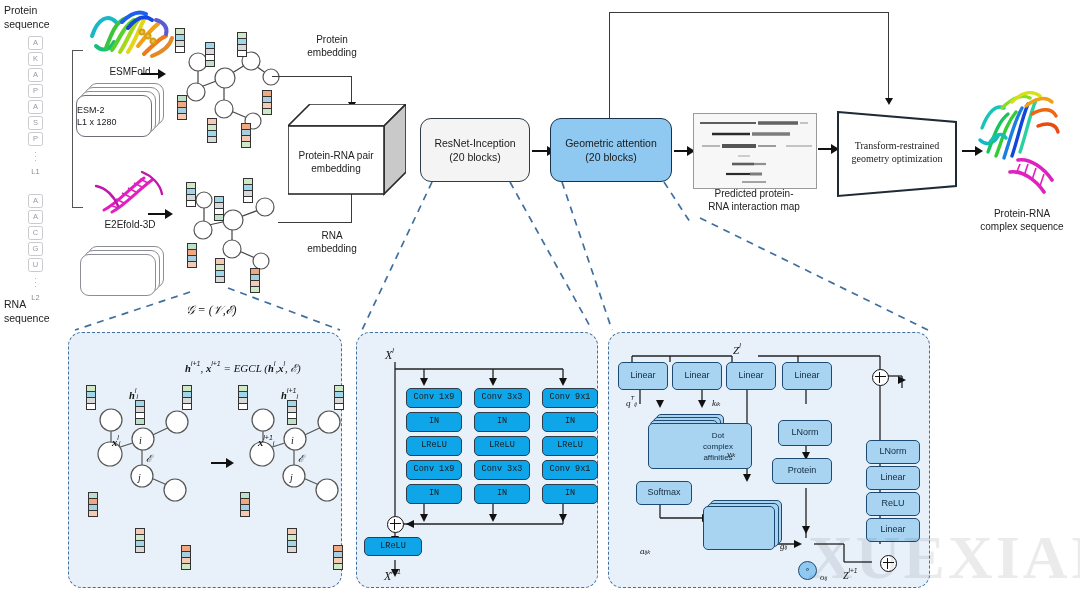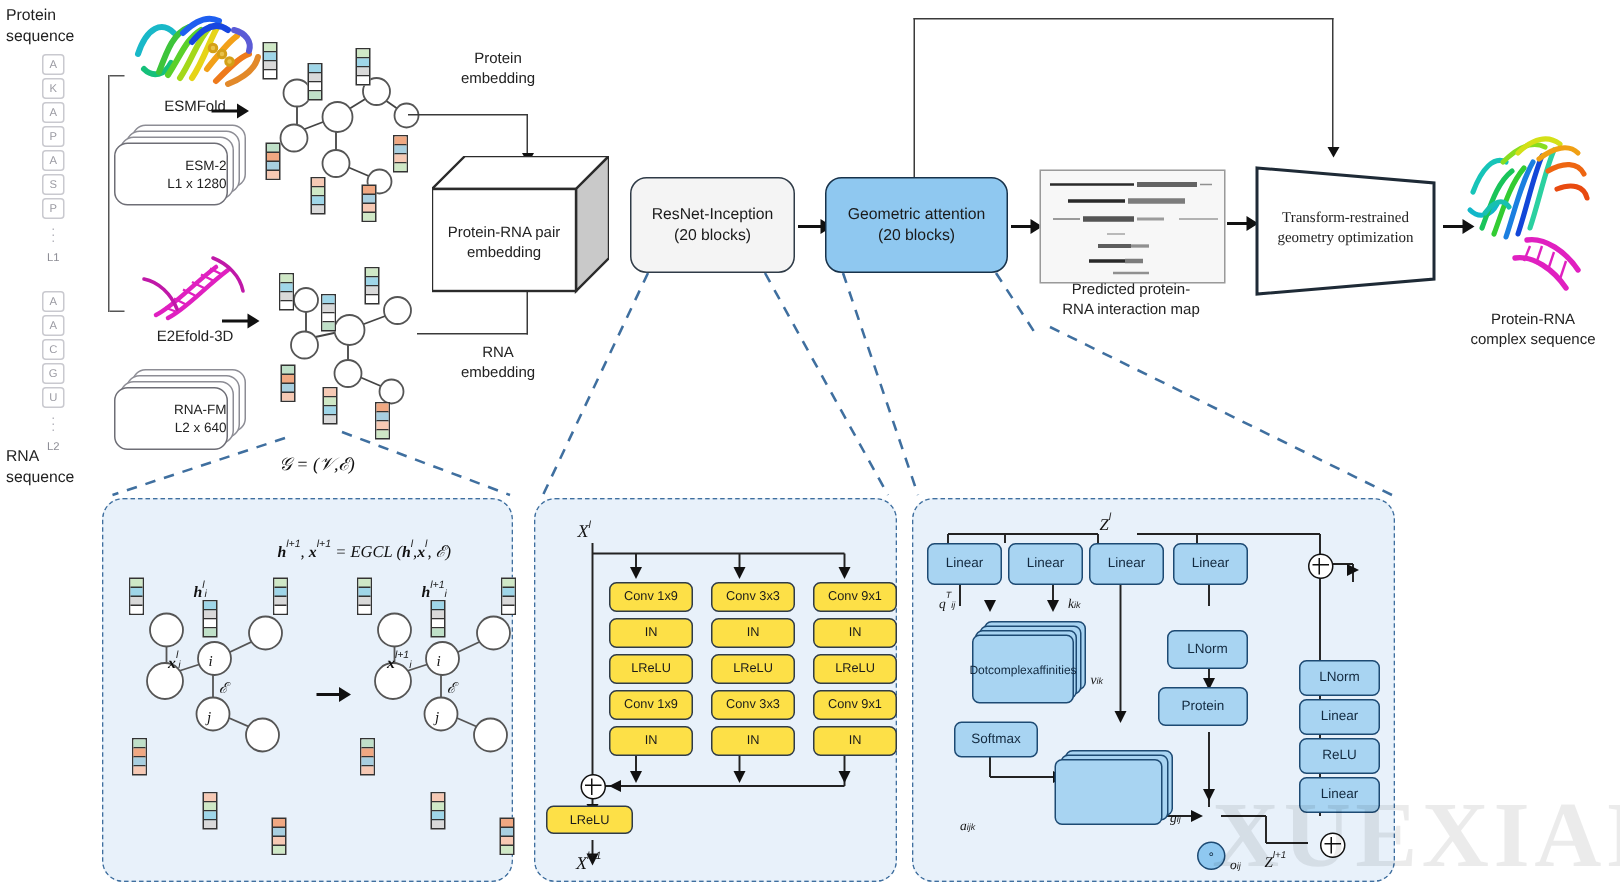--- a/index.html
+++ b/index.html
@@ -27,21 +27,21 @@
 
   
   .stack{position:absolute;width:88px;height:54px;}
   .stack .sh{position:absolute;width:74px;height:40px;border:1.1px solid #8d8d95;
              border-radius:9px;background:#fff;}
   .stack .sh1{right:0;top:0;}
   .stack .sh2{right:4px;top:4px;}
   .stack .sh3{right:8px;top:8px;}
   .stack .front{position:absolute;left:0;bottom:0;width:74px;height:40px;
                 border:1.3px solid #6e6e76;border-radius:9px;background:#fff;
-                display:flex;flex-direction:column;align-items:flex-end;justify-content:center;}
+                display:flex;flex-direction:column;align-items:flex-start;justify-content:center;}
   .stack .front div{font-size:9px;line-height:12px;color:#222;}
 
   
   .box3d{position:absolute;}
 
   
   .proc{position:absolute;border-radius:11px;display:flex;flex-direction:column;
         align-items:center;justify-content:center;font-size:10.5px;line-height:14px;}
   .proc.grey{background:#f4f4f4;border:1.6px solid #2f3b47;}
   .proc.blue{background:#8fc8f0;border:1.6px solid #18324a;}
@@ -60,21 +60,21 @@
         border-top:5px solid transparent;border-bottom:5px solid transparent;
         border-left:8px solid #111;}
 
   
   .panel{position:absolute;background:#e8f1fa;border:1.7px dashed #3f6f9f;
          border-radius:14px;}
 
   
   .blk{position:absolute;border-radius:5px;font-size:8.5px;line-height:16px;
        text-align:center;}
-  .blk.g{background:#fde047;border:1.2px solid #2f3b47;color:#1a1a1a;}
+  .blk.g{background:#0ea5e9;border:1.2px solid #2f3b47;color:#1a1a1a;font-family:Liberation Mono, monospace;}
   .blk.b{background:#a8d4f2;border:1.2px solid #1d4a73;color:#12293f;}
   .plus{position:absolute;width:15px;height:15px;border-radius:50%;
         border:1.4px solid #111;background:#fff;}
   .plus:before,.plus:after{content:"";position:absolute;background:#111;}
   .plus:before{left:2px;top:6px;width:11px;height:1.2px;}
   .plus:after{top:2px;left:6px;height:11px;width:1.2px;}
   .odot{position:absolute;width:17px;height:17px;border-radius:50%;
         background:#8fc8f0;border:1.4px solid #1d4a73;font-size:8px;
         line-height:16px;text-align:center;color:#12293f;}
 
@@ -189,24 +189,20 @@
     <path d="M8,16 C18,18 26,26 30,36"></path>
     <path d="M54,2 C64,6 72,14 74,24"></path>
   </g>
 </svg>
 <div class="abs lbl" style="left:82px;top:219px;width:96px;">E2Efold-3D</div>
 
 <div class="stack" style="left:76px;top:246px;">
   <div class="sh sh1"></div>
     <div class="sh sh2"></div>
     <div class="sh sh3"></div>
-  <div class="front">
-    <div>RNA-FM</div>
-    <div>L2 x 640</div>
-  </div>
 </div>
 
 <div class="ar-thick" style="left:141px;top:73px;width:18px;"></div>
 <div class="ar-thick" style="left:148px;top:213px;width:18px;"></div>
 
 <svg class="abs" style="left:172px;top:16px;" width="120" height="130">
   <g stroke="#444" stroke-width="1.2" fill="none">
     <line x1="26" y1="50" x2="26" y2="72"></line>
     <line x1="26" y1="72" x2="52" y2="62"></line>
     <line x1="52" y1="62" x2="78" y2="46"></line>
@@ -741,21 +737,21 @@
     <div class="blk b" style="left: 866px; top: 440px; width: 52px; height: 22px; line-height: 20px; font-size: 9px;">LNorm</div>
     <div class="blk b" style="left: 866px; top: 466px; width: 52px; height: 22px; line-height: 20px; font-size: 9px;">Linear</div>
     <div class="blk b" style="left: 866px; top: 492px; width: 52px; height: 22px; line-height: 20px; font-size: 9px;">ReLU</div>
     <div class="blk b" style="left: 866px; top: 518px; width: 52px; height: 22px; line-height: 20px; font-size: 9px;">Linear</div>
   </div>
 
 <div class="abs" style="left:648px;top:414px;width:78px;height:56px;">
   <div class="blk b" style="left:8px;top:0;width:66px;height:44px;border-radius:5px;"></div>
   <div class="blk b" style="left:5px;top:3px;width:66px;height:44px;border-radius:5px;"></div>
   <div class="blk b" style="left:2px;top:6px;width:66px;height:44px;border-radius:5px;"></div>
-  <div class="blk b" style="left:0;top:9px;width:66px;height:44px;border-radius:5px;display:flex;flex-direction:row;align-items:center;justify-content:center;line-height:11px;font-size:8px;">
+  <div class="blk b" style="left:0;top:9px;width:66px;height:44px;border-radius:5px;display:flex;flex-direction:column;align-items:center;justify-content:center;line-height:11px;font-size:8px;padding-left:36px;">
     <span>Dot</span>
     <span>complex</span>
     <span>affinities</span>
   </div>
 </div>
 
 <div class="abs" style="left:700px;top:500px;width:84px;height:56px;">
   <div class="blk b" style="left:10px;top:0;width:70px;height:42px;border-radius:5px;"></div>
   <div class="blk b" style="left:7px;top:3px;width:70px;height:42px;border-radius:5px;"></div>
   <div class="blk b" style="left:3px;top:6px;width:70px;height:42px;border-radius:5px;"></div>

